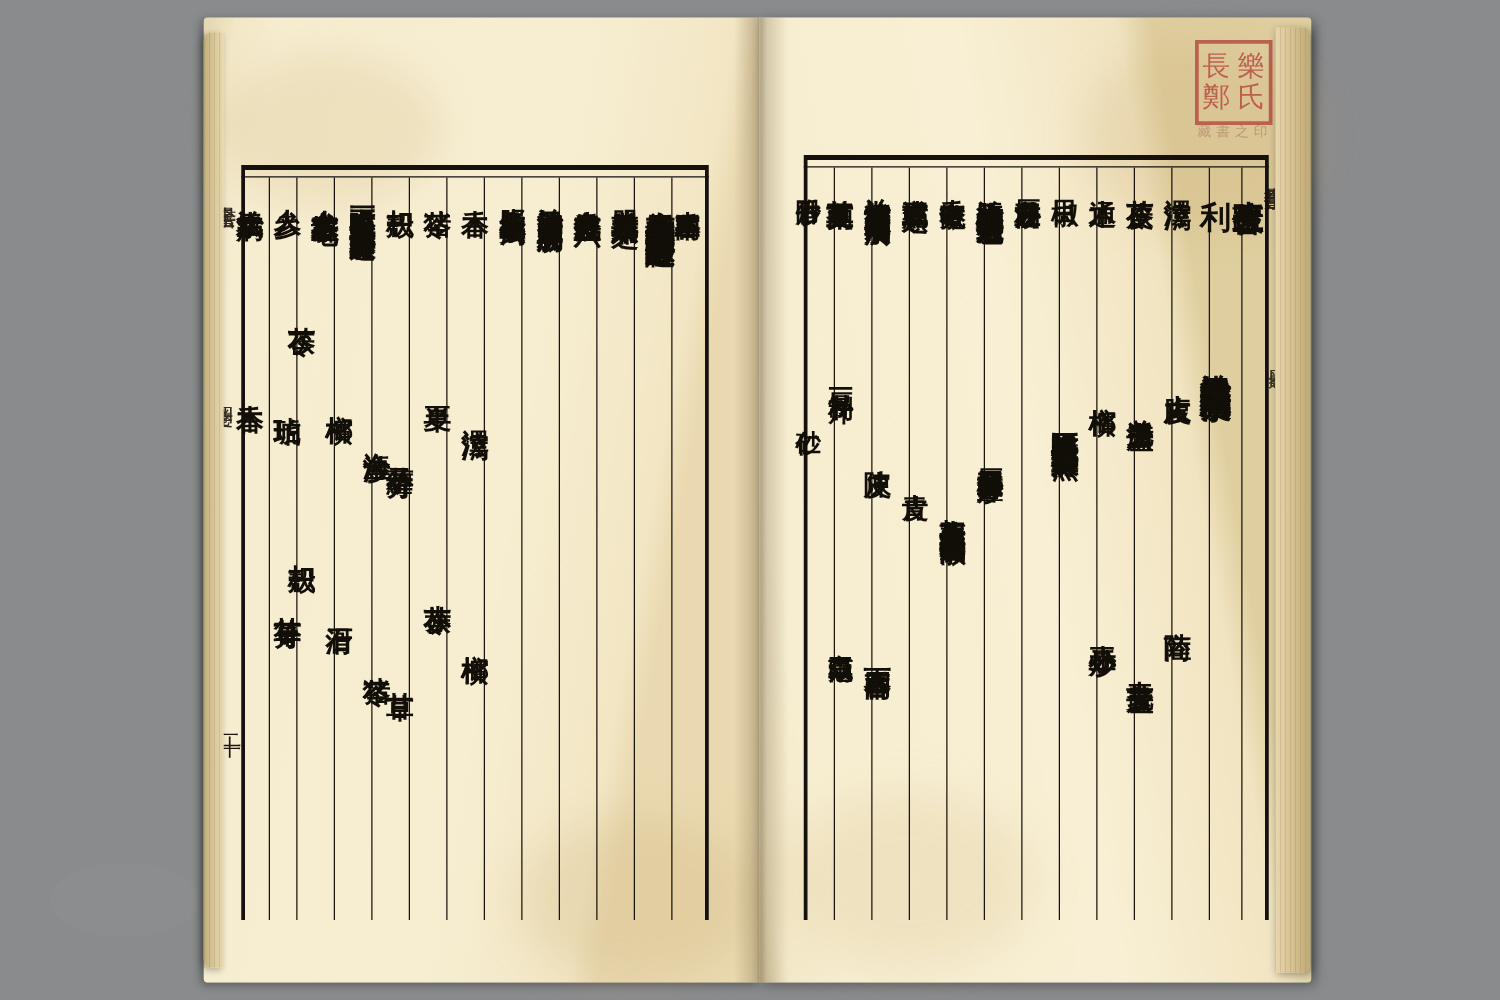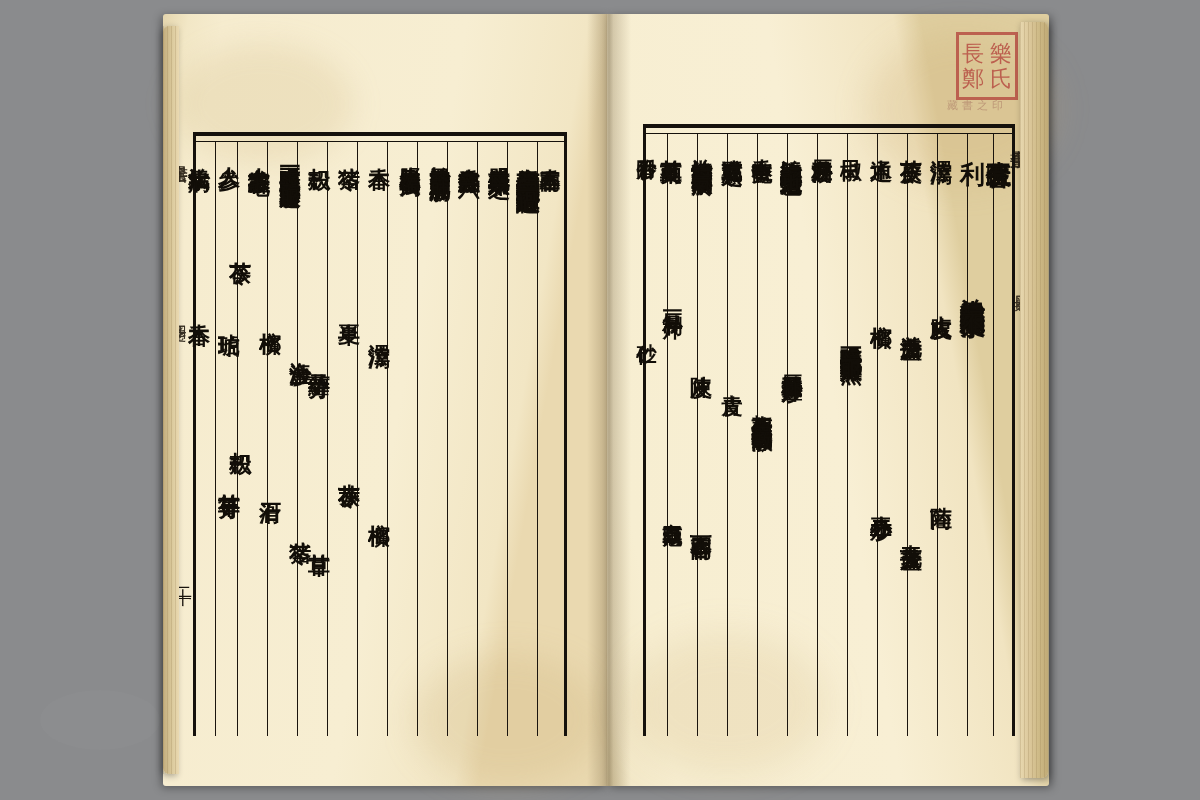--- a/index.html
+++ b/index.html
@@ -168,21 +168,21 @@
     display: flex;
     flex-wrap: wrap;
     align-content: center;
     justify-content: center;
     opacity: .78;
     letter-spacing: 0;
   }
   .seal span { width: 50%; text-align: center; }
   .seal-faint {
     position: absolute;
-    left: 340px;
+    left: 351px;
     top: 84px;
     width: 80px;
     height: 16px;
     color: rgba(150,90,80,0.42);
     font-size: 11px;
     letter-spacing: 4px;
     font-family: Liberation Mono, monospace;
   }
   
   .blotch {

